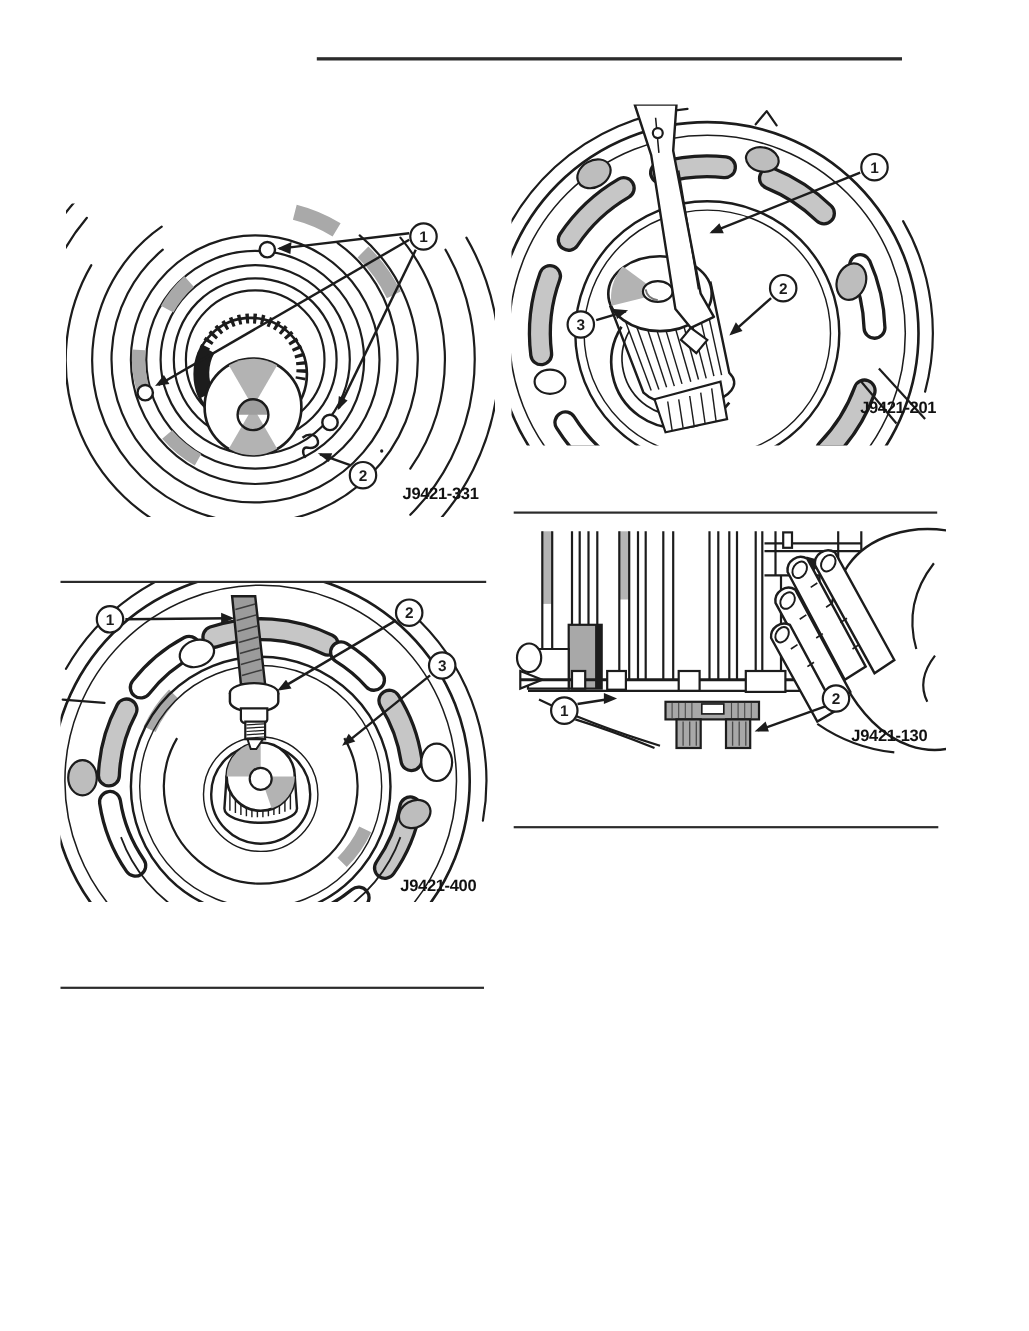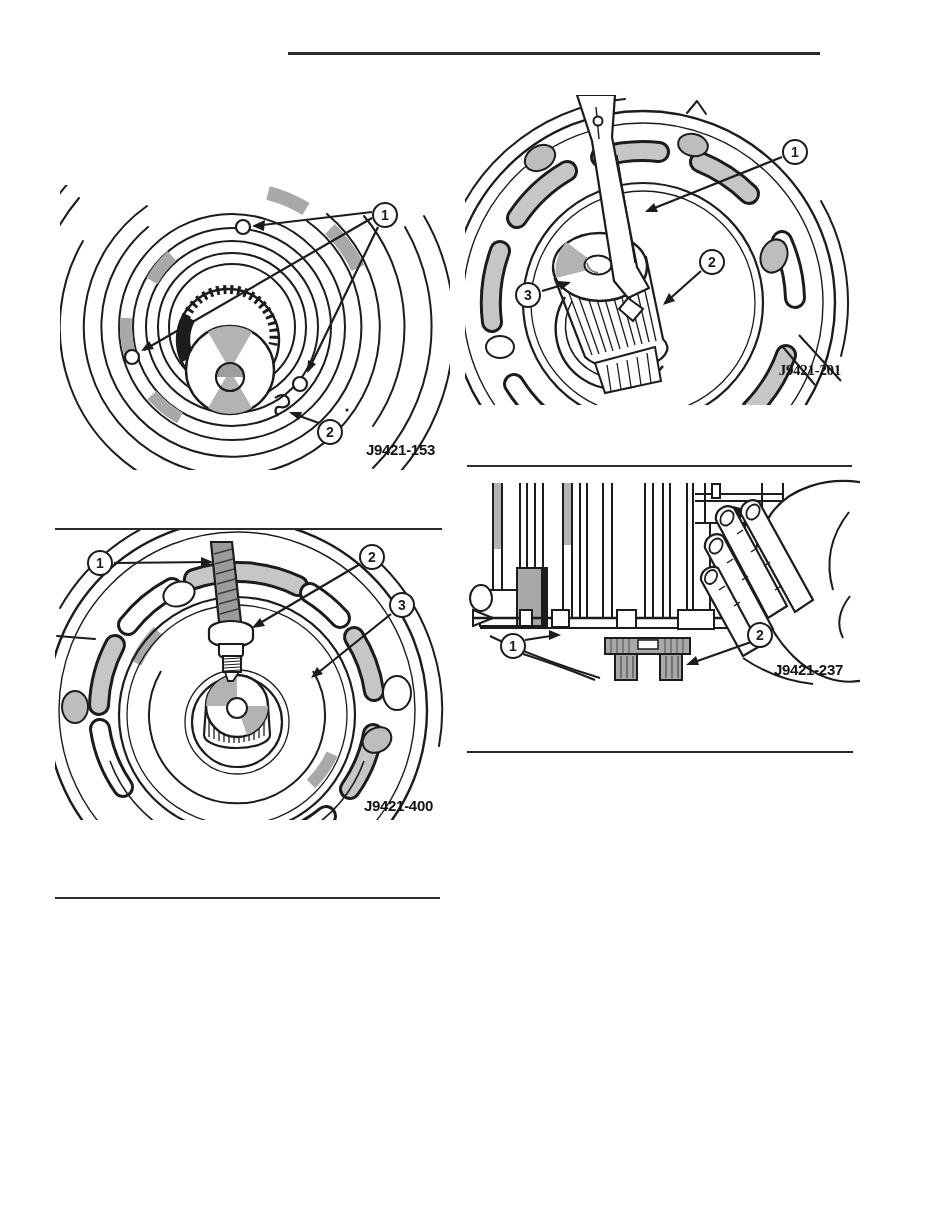--- a/index.html
+++ b/index.html
@@ -79,21 +79,21 @@
         <line x1="318" y1="42" x2="248" y2="186" fill="none"></line>
         <polygon points="247,188 248,175 256,179" stroke="none"></polygon>
         <line x1="259" y1="238" x2="231" y2="228" fill="none"></line>
         <polygon points="229,227 242,227 239,235" stroke="none"></polygon>
         <path d="M 215 213 c 6 -5 13 -3 14 3 c 1 5 -5 7 -9 6 c -5 -1 -6 5 -2 9" fill="none"></path>
         <circle cx="287" cy="225" r="1.5" stroke="none"></circle>
       </g>
     </svg>
     <div class="callout" style="left:312px; top:17px;">1</div>
     <div class="callout" style="left:257px; top:234px;">2</div>
-    <div class="fig-label" style="right:15px; top:256px;">J9421-153</div>
+    <div class="fig-label" style="right:15px; top:256px;">J9421-331</div>
   </div>
 
   <div class="fig" style="left:465px; top:95px; width:400px; height:310px;">
     <svg width="400" height="310" viewBox="0 0 400 310">
       <g fill="none" stroke="#1c1c1c" stroke-width="2.4" stroke-linecap="round" stroke-linejoin="round">
         <circle cx="178" cy="208" r="192"></circle>
         <circle cx="178" cy="208" r="180" stroke-width="1.4"></circle>
         <path d="M 160 4 A 205 205 0 0 0 -24 172" stroke-width="2"></path>
         <path d="M 356 106 A 205 205 0 0 1 376 261" stroke-width="2"></path>
         <path d="M 222 18 L 232 6 L 241 19" stroke-width="2"></path>
@@ -172,21 +172,21 @@
         <polygon points="180,117 189,108 193,117" stroke="none"></polygon>
         <line x1="236" y1="176" x2="200" y2="208" fill="none"></line>
         <polygon points="198,210 204,198 210,206" stroke="none"></polygon>
         <line x1="77" y1="196" x2="104" y2="188" fill="none"></line>
         <polygon points="106,187 96,195 93,186" stroke="none"></polygon>
       </g>
     </svg>
     <div class="callout" style="left:317px; top:44px;">1</div>
     <div class="callout" style="left:234px; top:154px;">2</div>
     <div class="callout" style="left:50px;  top:187px;">3</div>
-    <div class="fig-label" style="right:24px; top:267px;font-family:Liberation Serif, serif;">J9421-201</div>
+    <div class="fig-label" style="right:14px; top:267px;">J9421-201</div>
   </div>
 
   <div class="fig" style="left:55px; top:530px; width:390px; height:290px;">
     <svg width="390" height="290" viewBox="0 0 390 290">
       <g fill="none" stroke="#1c1c1c" stroke-width="2.4" stroke-linecap="round" stroke-linejoin="round">
         <circle cx="182" cy="180" r="190"></circle>
         <circle cx="182" cy="180" r="178" stroke-width="1.4"></circle>
         <path d="M 146 -22 A 205 205 0 0 0 5 78" stroke-width="2"></path>
         <path d="M 327 35 A 205 205 0 0 1 384 216" stroke-width="2"></path>
         <path d="M 2 106 L 40 109" stroke-width="2"></path>
@@ -405,16 +405,16 @@
       </g>
       <g stroke="#1c1c1c" stroke-width="2.2" fill="#1c1c1c">
         <line x1="60" y1="172" x2="92" y2="167" fill="none"></line>
         <polygon points="96,167 84,162 84,172" stroke="none"></polygon>
         <line x1="286" y1="174" x2="224" y2="196" fill="none"></line>
         <polygon points="221,197 231,188 234,197" stroke="none"></polygon>
       </g>
     </svg>
     <div class="callout" style="left:35px;  top:165px;">1</div>
     <div class="callout" style="left:282px; top:154px;">2</div>
-    <div class="fig-label" style="right:17px; top:193px;">J9421-237</div>
+    <div class="fig-label" style="right:17px; top:193px;">J9421-130</div>
   </div>
 
 </div>
 
 </body></html>

